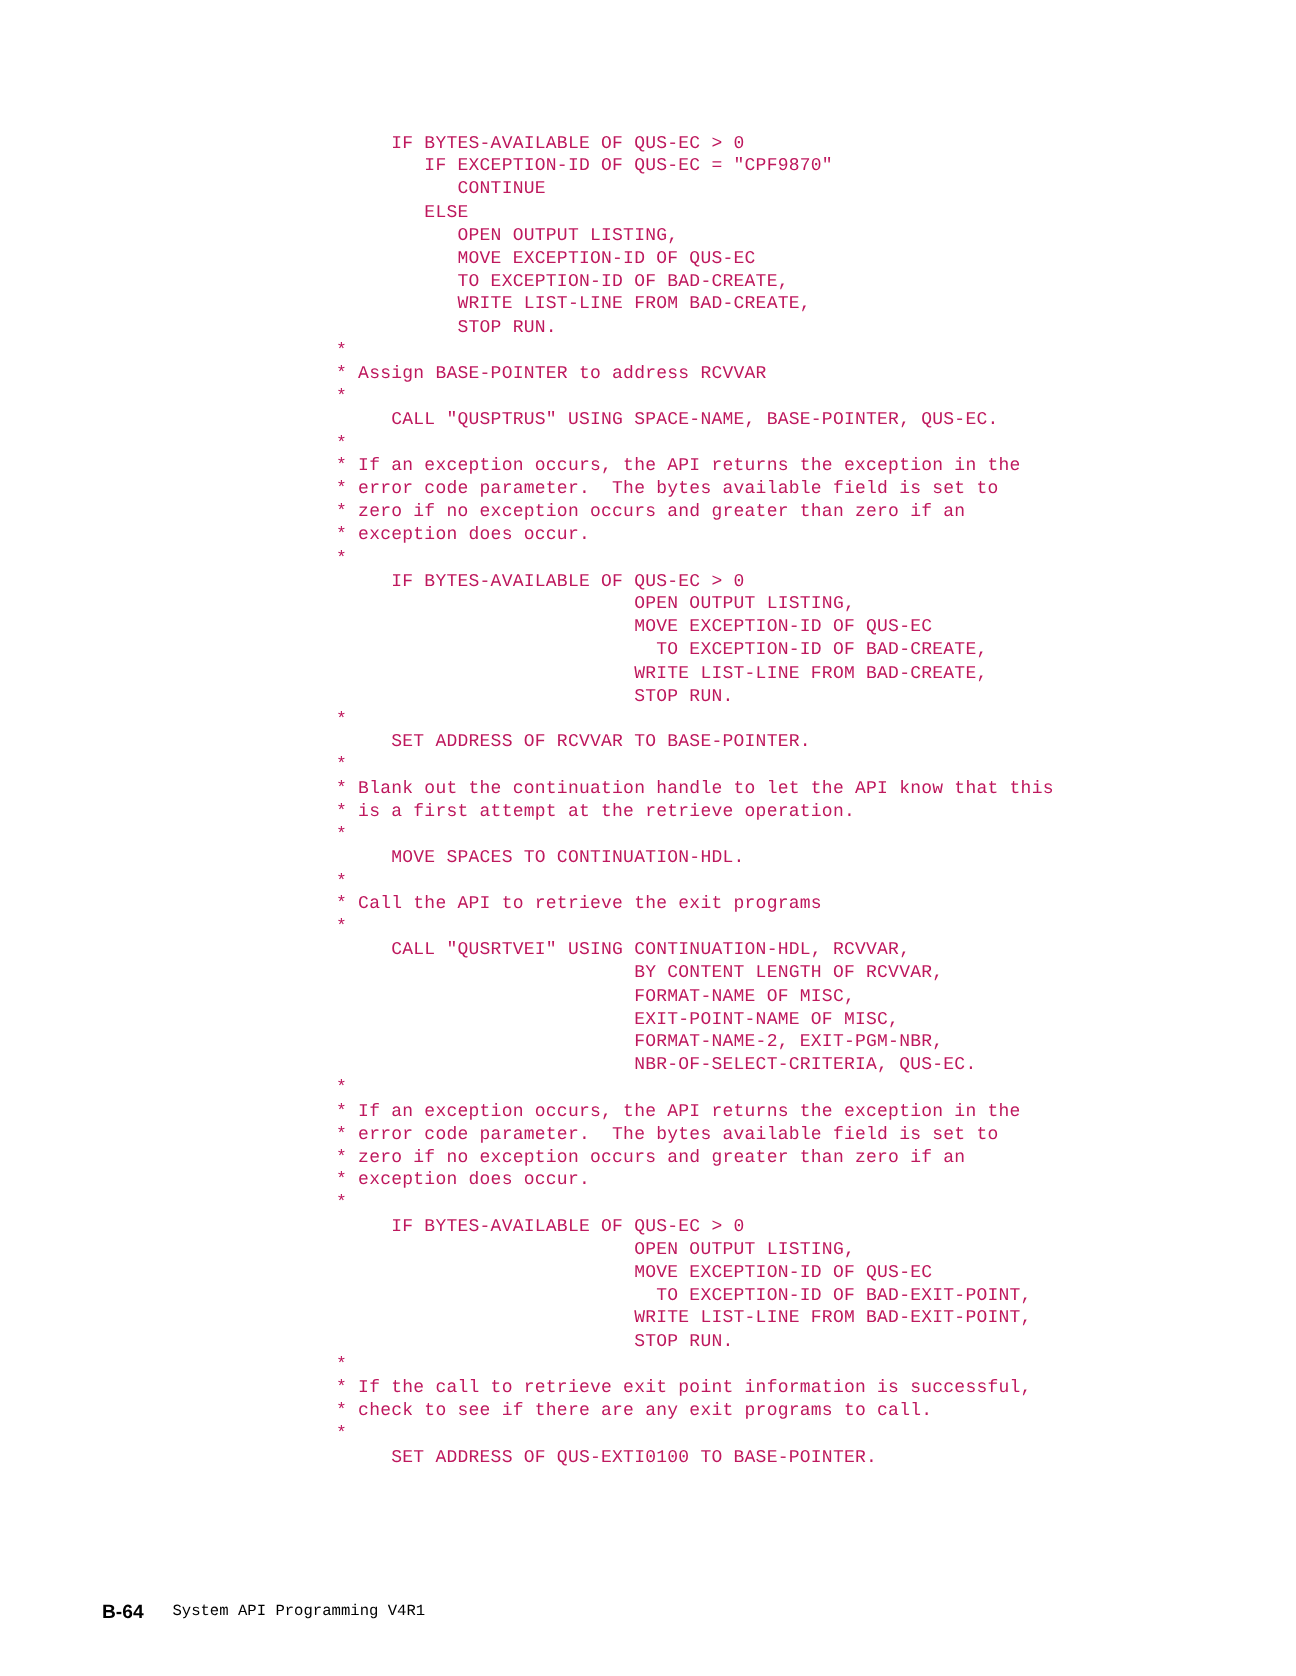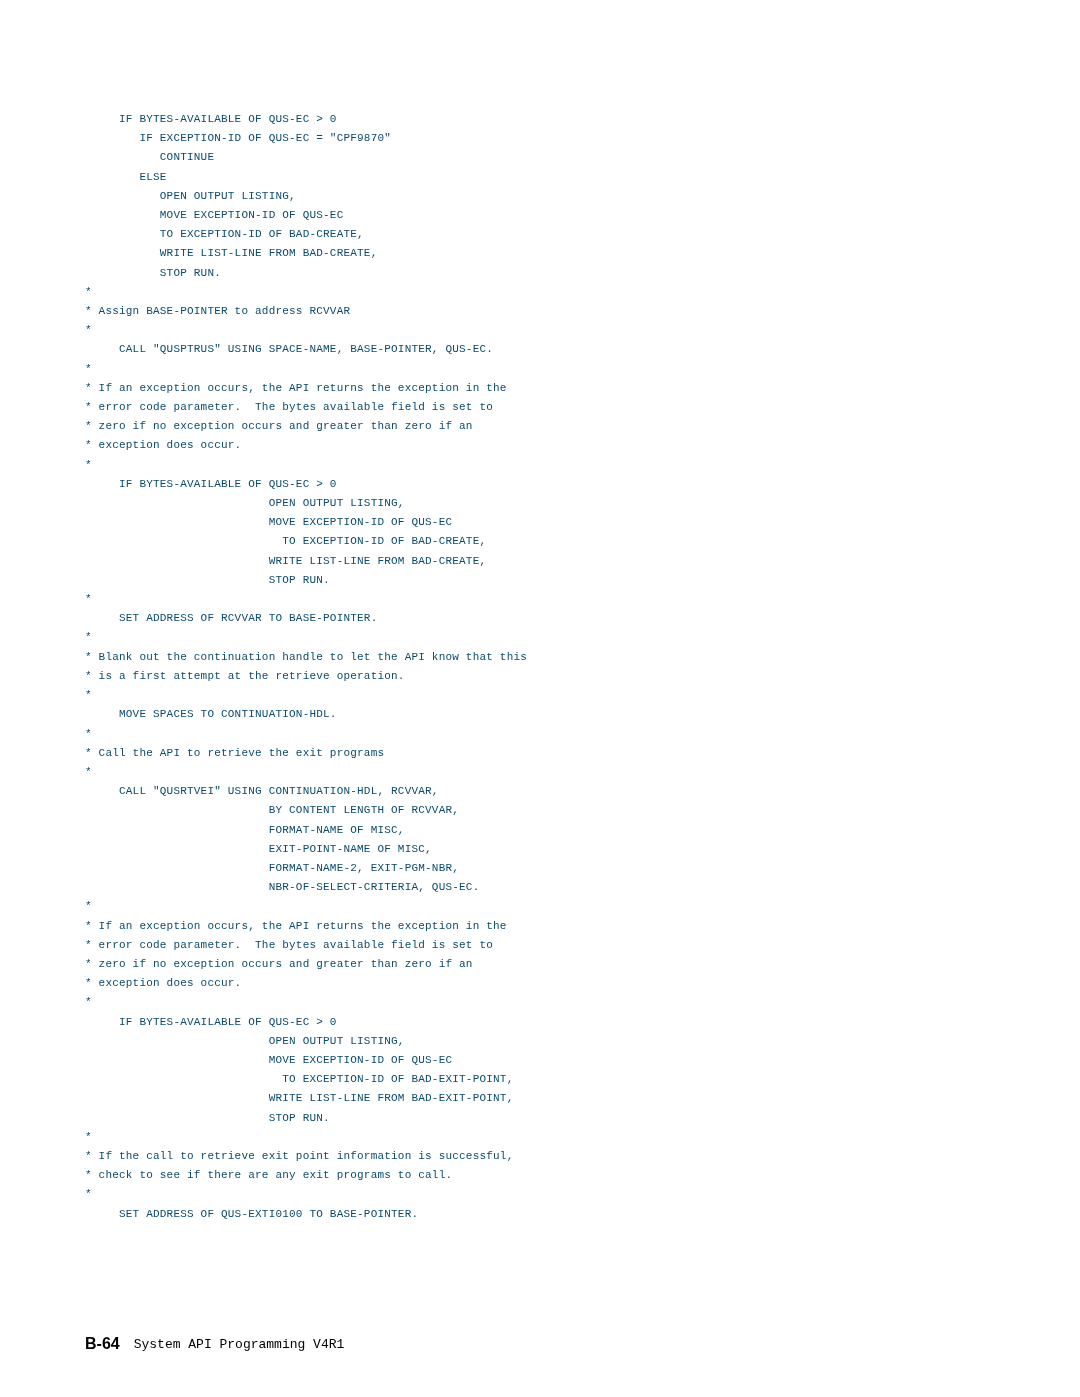--- a/index.html
+++ b/index.html
@@ -9,33 +9,34 @@
     }
     body {
       background: #ffffff;
       padding: 110px 85px 60px 85px;
       width: 1080px;
       height: 1397px;
       font-family: 'Courier New', Courier, monospace;
     }
     .code-area {
       font-family: 'Courier New', Courier, monospace;
-      font-size: 11px;
+      font-size: 15px;
       line-height: 19.2px;
       white-space: pre;
-      color: #0c4a6e;
+      color: #be185d;
       letter-spacing: 0.2px;
+      margin-left: 195px;
     }
     .footer {
       position: absolute;
       bottom: 44px;
       left: 85px;
       display: flex;
-      align-items: center;
-      gap: 14px;
+      align-items: flex-start;
+      gap: 24px;
     }
     .page-number {
       font-family: Arial, Helvetica, sans-serif;
       font-weight: bold;
       font-size: 16px;
       color: #000000;
     }
     .footer-text {
       font-family: Liberation Mono, monospace;
       font-size: 13px;

